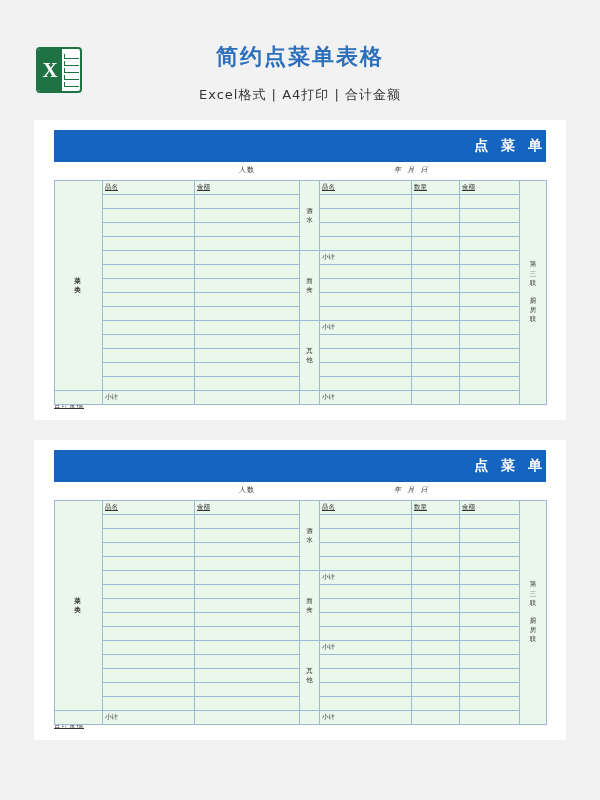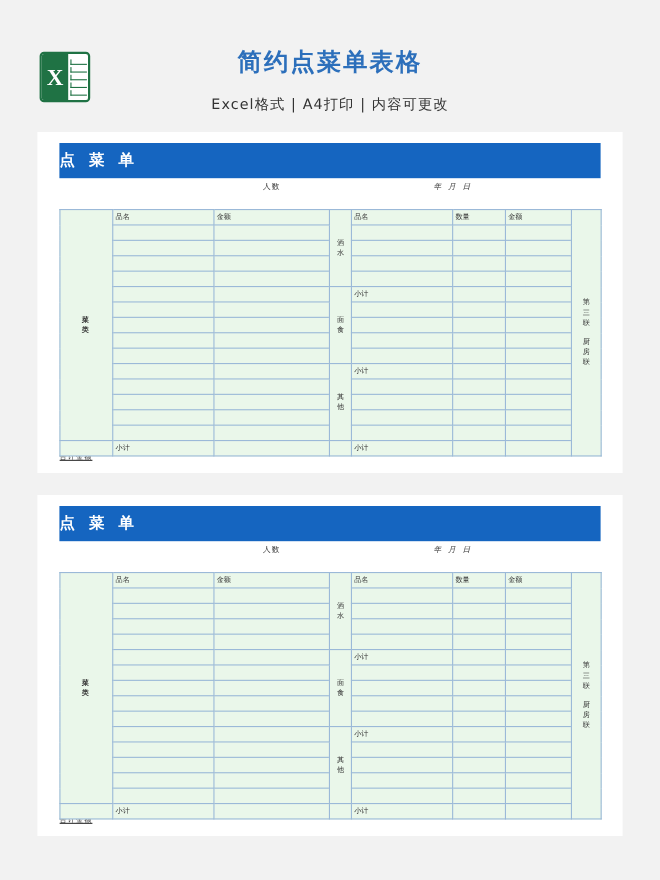--- a/index.html
+++ b/index.html
@@ -91,29 +91,29 @@
     padding: 10px 0 6px 0;
     box-sizing: border-box;
   }
   .sheet-inner {
     width: 492px;
     margin: 0 auto;
   }
   .banner {
     background: #1565c0;
     color: #ffffff;
-    text-align: left;
+    text-align: right;
     font-size: 14px;
     font-weight: bold;
     letter-spacing: 4px;
     padding: 7px 0;
     font-family: "DejaVu Sans", sans-serif;
   }
   .meta-row {
-    height: 28px;
+    height: 18px;
     position: relative;
     font-size: 7px;
     color: #333;
     font-family: "DejaVu Sans", sans-serif;
   }
   .meta-row .people {
     position: absolute;
     left: 185px;
     top: 3px;
     letter-spacing: 1px;
@@ -136,21 +136,21 @@
   table.order td {
     border: 1px solid #9bb9d8;
     height: 13px;
     padding: 0 2px;
     font-size: 6.5px;
     color: #333;
     vertical-align: middle;
     overflow: hidden;
     white-space: nowrap;
   }
-  td.hdr { font-size: 6.5px; }
+  td.hdr { font-size: 6.5px; text-decoration: underline; }
   .vlabel {
     text-align: center;
     font-size: 17px;
     font-weight: bold;
     color: #222;
     letter-spacing: 2px;
     line-height: 1.25;
     background: #eaf7ea;
     font-family: "DejaVu Sans", sans-serif;
   }
@@ -199,21 +199,21 @@
     <div class="x-block">X</div>
     <div class="grid">
       <div></div>
         <div></div>
         <div></div>
         <div></div>
         <div></div>
     </div>
   </div>
   <div class="title-main">简约点菜单表格</div>
-  <div class="title-sub">Excel格式 | A4打印 | 内容可更改</div>
+  <div class="title-sub">Excel格式 | A4打印 | 合计金额</div>
 </div>
 
 <div class="sheet">
   <div class="sheet-inner">
     <div class="banner">点 菜 单</div>
     <div class="meta-row">
       <div class="people">人数</div>
       <div class="date">年  月  日</div>
     </div>
     <table class="order">

